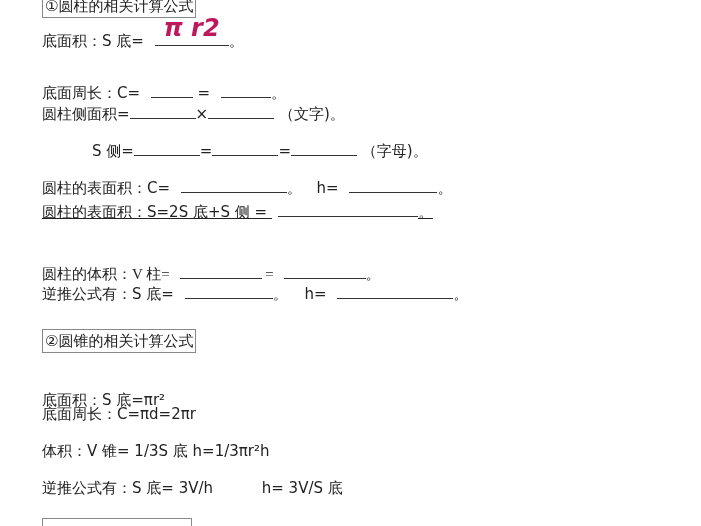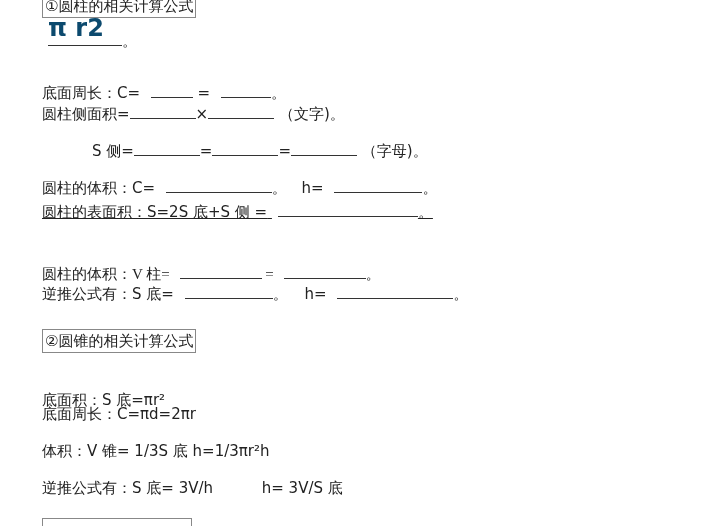--- a/index.html
+++ b/index.html
@@ -1,28 +1,29 @@
 <!DOCTYPE html>
 <html><head>
 <meta charset="utf-8">
 <style>
   html, body { margin:0; padding:0; background:#ffffff; }
   body { width:701px; height:526px; position:relative; overflow:hidden;
          font-family:"DejaVu Sans", "Liberation Sans", sans-serif; color:#222; }
   .line { position:absolute; left:42px; font-size:15px; white-space:nowrap; height:20px; line-height:20px; }
   .blank { display:inline-block; border-bottom:1px solid #333; height:16px; vertical-align:baseline; position:relative; }
   .box { position:absolute; left:42px; border:1px solid #888; padding:0 2px; font-size:15px; line-height:22px; height:22px; white-space:nowrap; }
-  .answer { position:absolute; left:0; right:0; top:-14px; color:#0c4a6e; font-size:24px; font-weight:bold; line-height:26px; }
+  .answer { position:absolute; left:0; right:0; top:-14px; text-align:center; color:#be185d; font-size:24px; font-weight:bold; line-height:26px;font-style:italic; }
 </style>
 </head>
 <body>
 
 <div class="box" style="top:-6px;">①圆柱的相关计算公式</div>
 
 <div class="line" style="top:29px;">
+  <span>底面积：S 底=</span>
   <span class="blank" style="width:74px; margin-left:6px;">
     <span class="answer">π r2</span>
   </span><span>。</span>
 </div>
 
 <div class="line" style="top:65px;margin-top:16px;">
   <span>底面周长：C=</span>
   <span class="blank" style="width:42px; margin-left:6px;"></span>
   <span>=</span>
   <span class="blank" style="width:50px; margin-left:6px;"></span><span>。</span>
@@ -32,21 +33,21 @@
   <span>圆柱侧面积=</span><span class="blank" style="width:66px;"></span><span>×</span><span class="blank" style="width:66px;"></span>
   <span>（文字)。</span>
 </div>
 
 <div class="line" style="top:139px; left:92px;">
   <span>S 侧=</span><span class="blank" style="width:66px;"></span><span>=</span><span class="blank" style="width:66px;"></span><span>=</span><span class="blank" style="width:66px;"></span>
   <span>（字母)。</span>
 </div>
 
 <div class="line" style="top:176px;">
-  <span>圆柱的体积：C=</span>
+  <span>圆柱的表面积：C=</span>
   <span class="blank" style="width:106px; margin-left:6px;"></span><span>。</span>
   <span style="margin-left:10px;">h=</span>
   <span class="blank" style="width:88px; margin-left:6px;"></span><span>。</span>
 </div>
 
 <div class="line" style="top:200px;text-decoration:underline;">
   <span>圆柱的表面积：S=2S 底+S 侧 =</span>
   <span class="blank" style="width:140px; margin-left:6px;"></span><span>。</span>
 </div>
 

